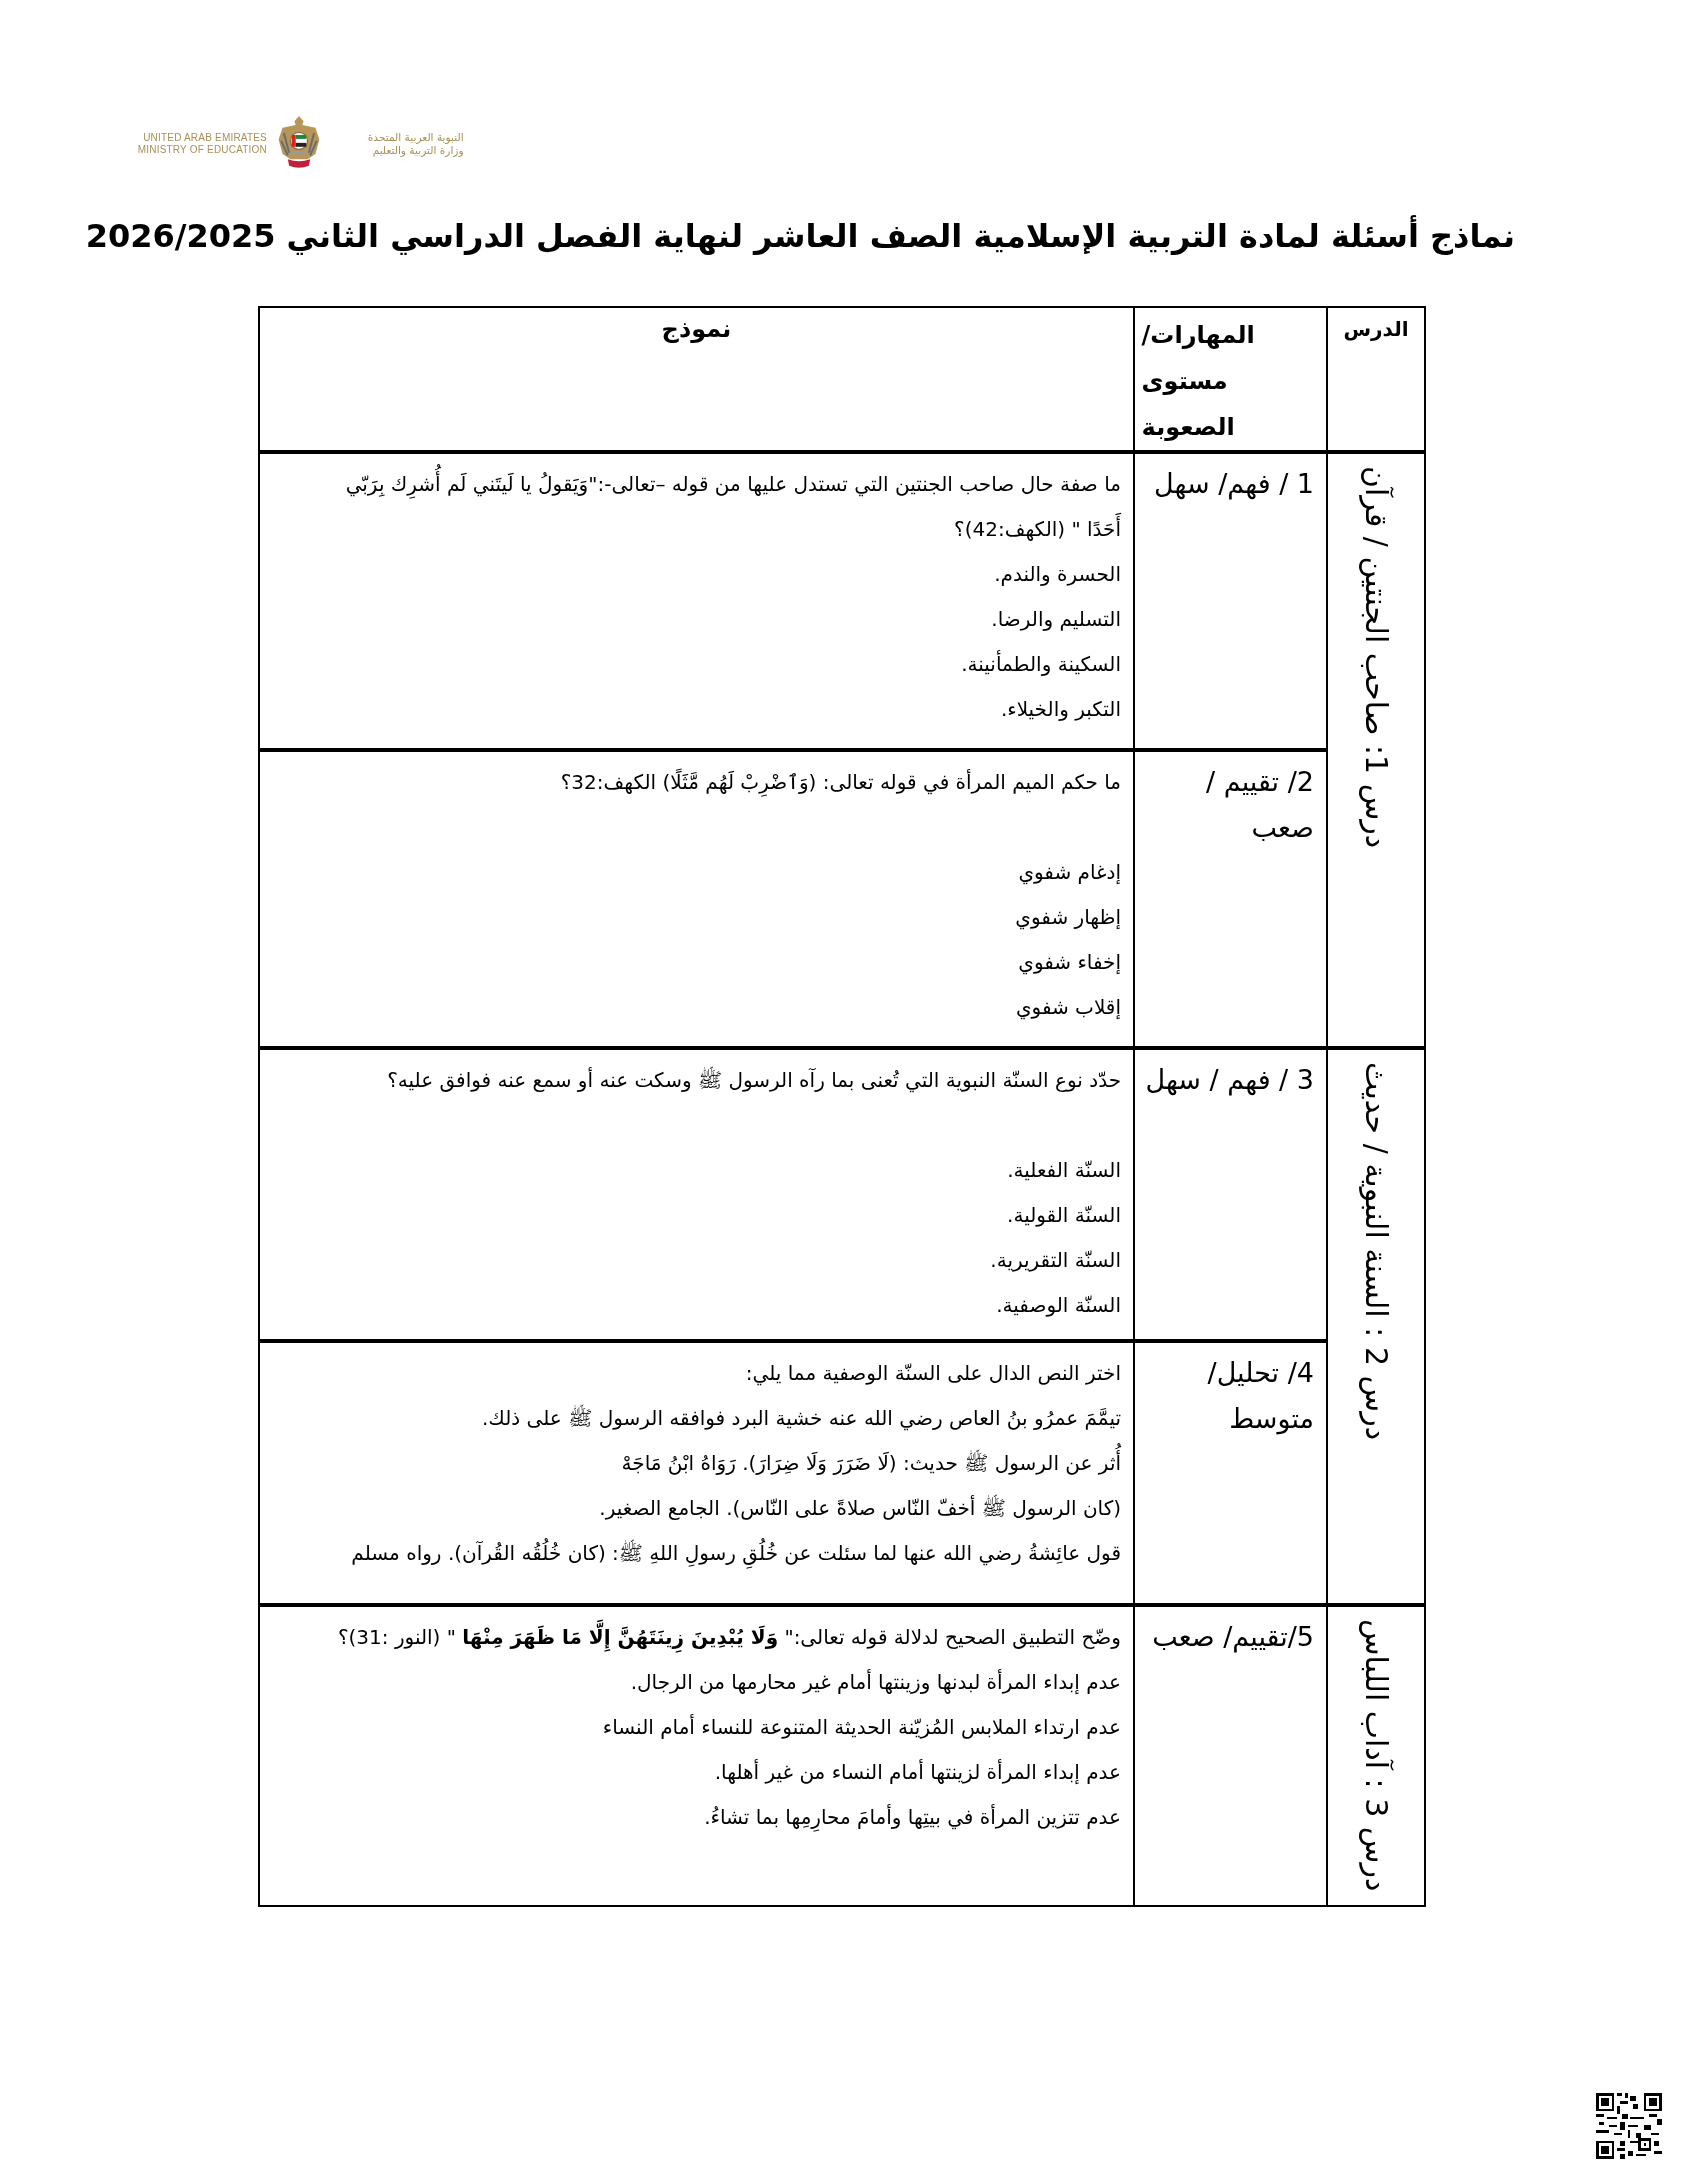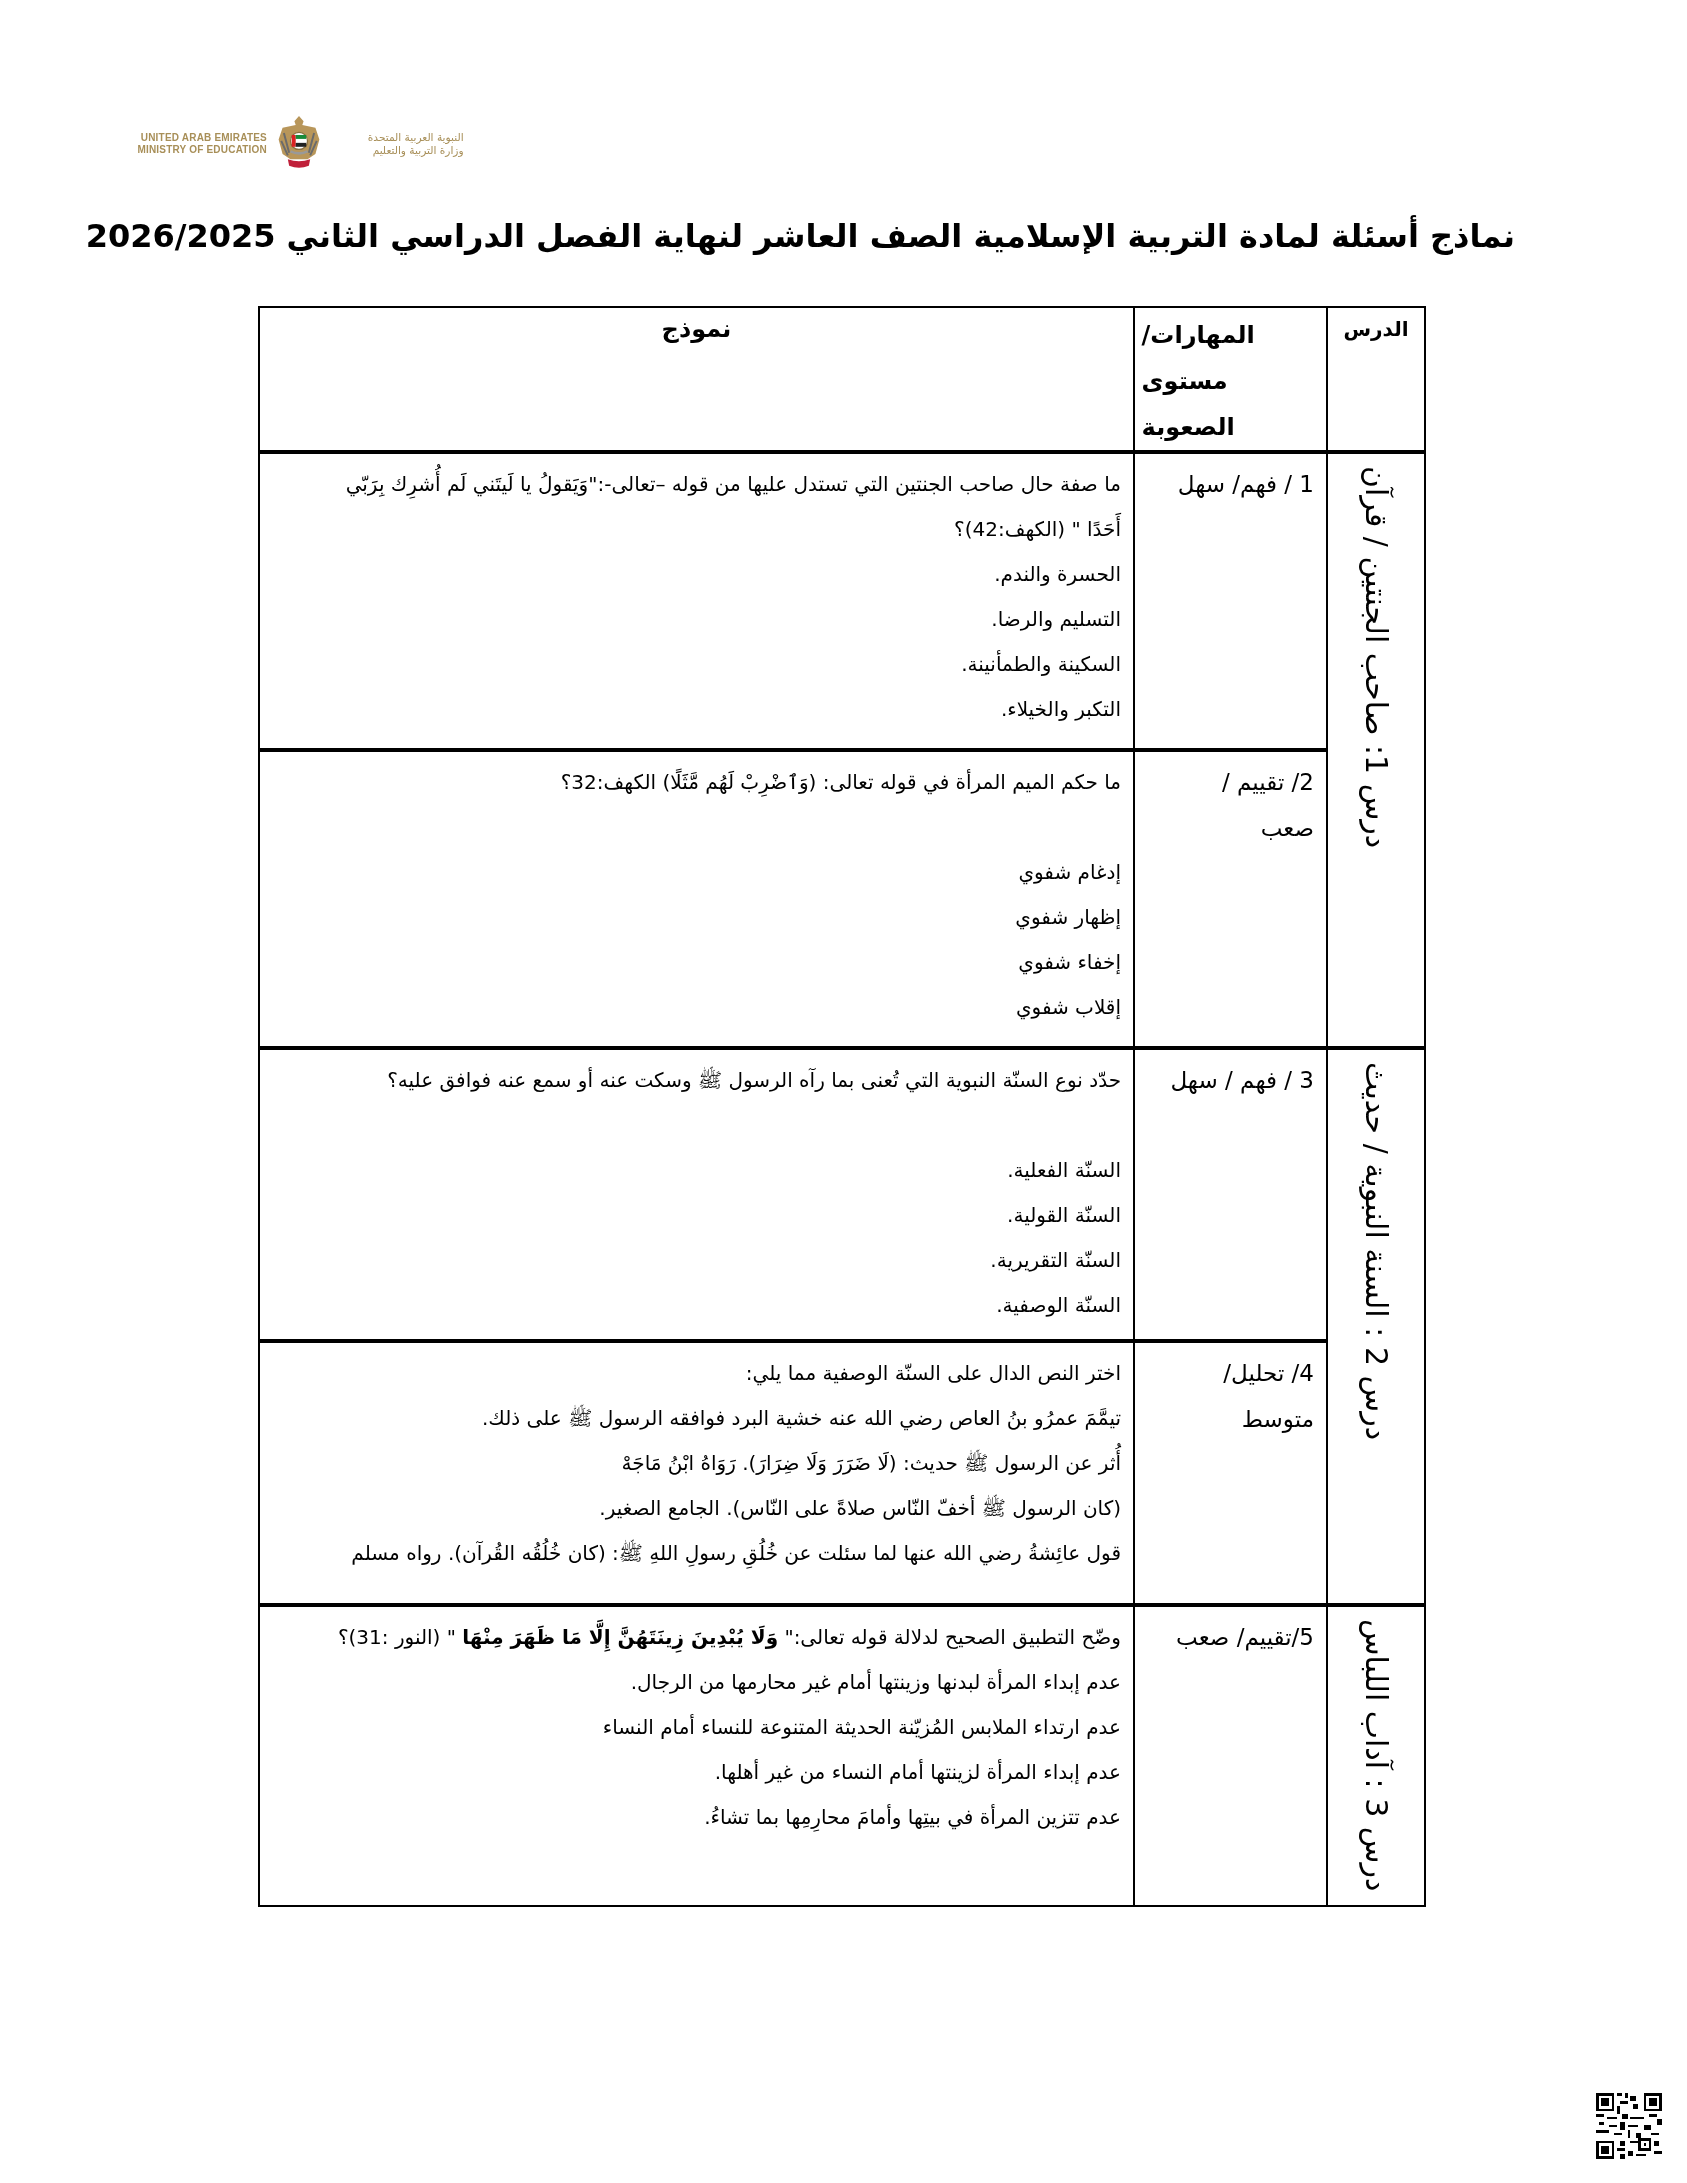--- a/index.html
+++ b/index.html
@@ -6,21 +6,21 @@
     body {
       width: 1687px; height: 2183px; position: relative; overflow: hidden;
       font-family: "DejaVu Sans", "Liberation Sans", sans-serif;
       color: #000;
     }
     .logo {
       position: absolute; left: 112px; top: 111px; width: 377px; height: 66px;
       display: flex; align-items: center;
     }
     .logo-en {
-      font-family: "Liberation Sans", sans-serif; font-weight: bold;
+      font-family: "Liberation Sans", sans-serif; font-weight: normal;
       color: #a88f58; font-size: 10px; line-height: 12px; text-align: right;
       width: 155px; letter-spacing: 0.2px;
     }
     .emblem { width: 46px; height: 63px; margin: 0 9.3px 0 9.3px; position: relative; }
     .logo-ar {
       font-family: "DejaVu Sans", sans-serif; color: #a88f58; font-size: 10.6px;
       line-height: 13.2px; direction: rtl; text-align: right; width: 132px;
     }
     .title {
       position: absolute; left: 165px; top: 210px; width: 1350px;
@@ -43,21 +43,21 @@
     .hdr-lesson { font-size: 20px; font-weight: bold; padding-top: 9.3px !important; text-align: center; height: 99px; }
     .hdr-skill { font-size: 24px; line-height: 46px; text-align: left; padding: 4px 12px 0 6.6px !important; }
     .hdr-model { font-size: 24px; text-align: center; padding-top: 6.6px !important; }
     .lesson-cell { position: relative; }
     .vwrap { display: flex; justify-content: center; padding-top: 12px; }
     .vtext {
       writing-mode: vertical-rl; font-size: 30px; white-space: nowrap;
       font-family: "DejaVu Sans", sans-serif; line-height: 40px;
     }
     .skill {
-      font-size: 23px; line-height: 46px; text-align: right;
+      font-size: 27px; line-height: 46px; text-align: right;
       padding: 6.6px 12px 0 6.6px !important;
     }
     .model {
       font-size: 20px; line-height: 45px; text-align: right;
       padding: 8px 12px 6.6px 9.3px !important;
     }
     .opt { display: block; font-size: 20px; }
     .spacer { display: block; height: 45px; }
     .qr {
       position: absolute; left: 1596px; top: 2093px; width: 66px; height: 66px;

